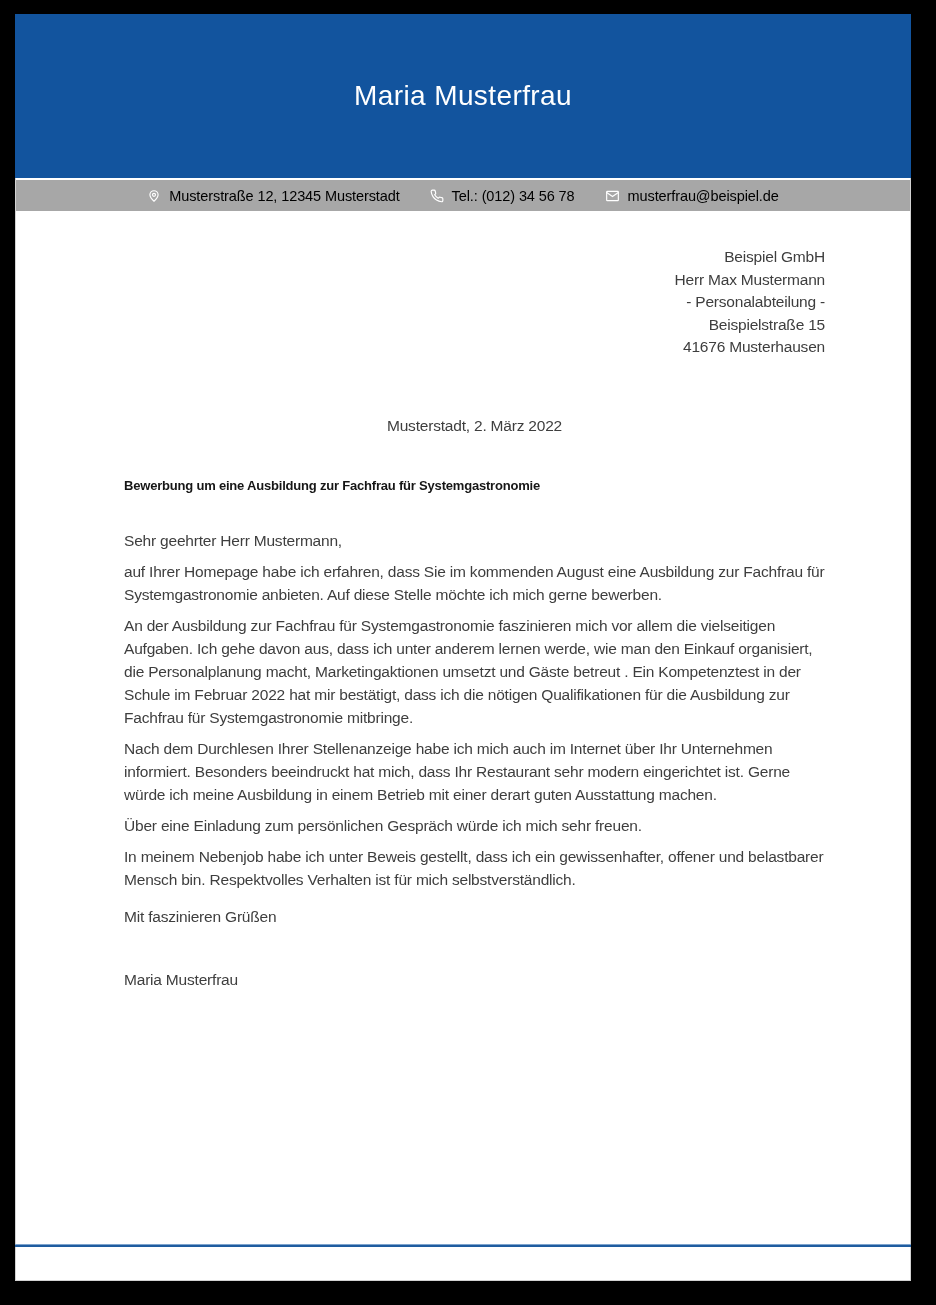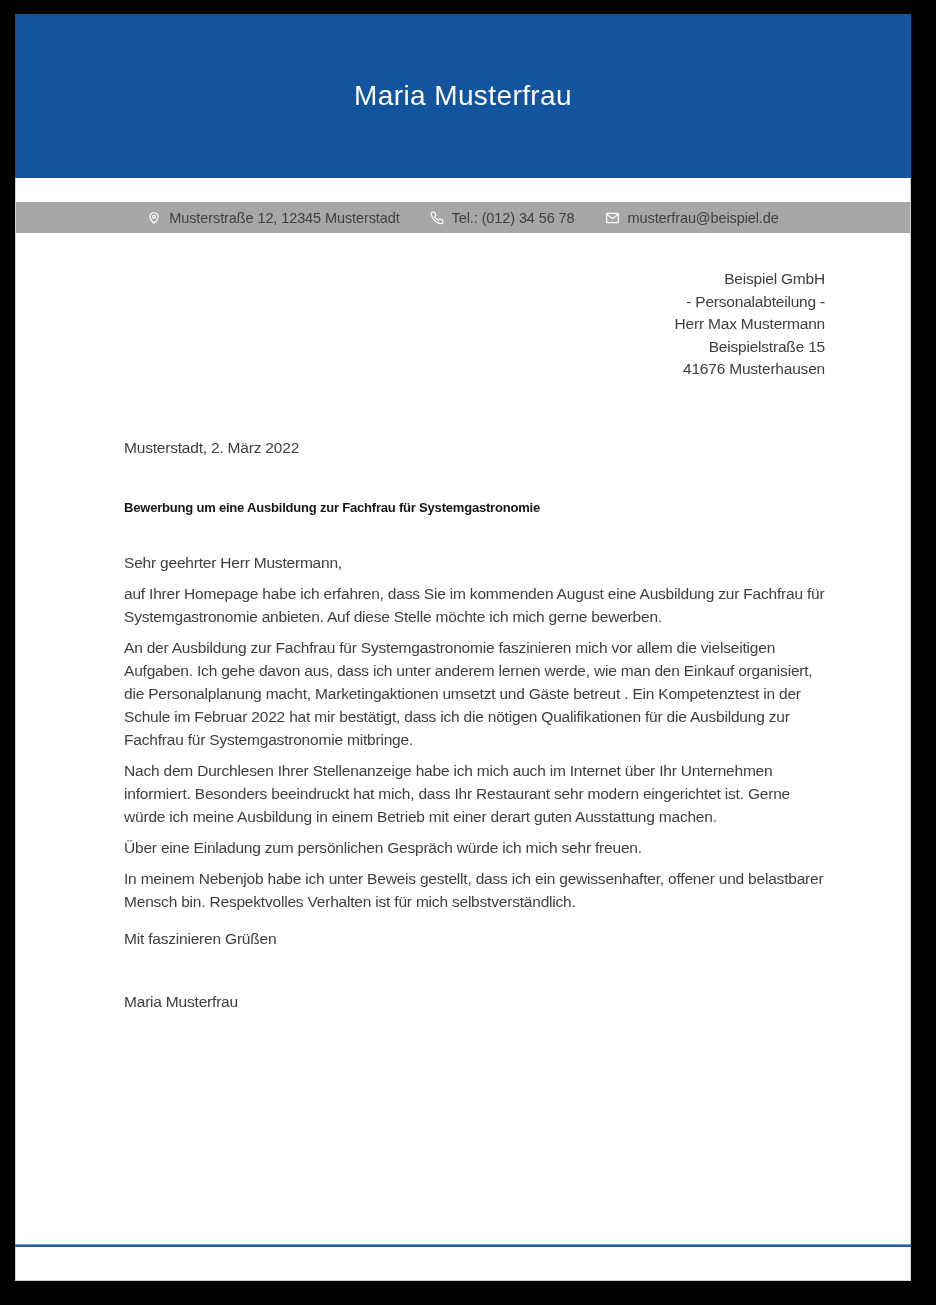--- a/index.html
+++ b/index.html
@@ -27,41 +27,41 @@
     background: var(--header-blue, #12549E);
     display: flex; align-items: center; justify-content: center;
   }
   .sender-name {
     color: #ffffff;
     font-size: 28px;
     font-weight: 400;
     letter-spacing: 0.4px;
   }
   .contact-bar {
-    margin-top: 24px;
+    margin-top: 2px;
     height: 31px;
     background: var(--contact-bar-gray, #A7A7A7);
     display: flex; align-items: center; justify-content: center;
     gap: 30px;
-    color: #404040;
+    color: #000000;
     font-size: 14.5px;
     letter-spacing: -0.1px;
   }
   .contact-item { display: flex; align-items: center; gap: 8px; }
   .contact-item svg { display: block; }
   .content {
     padding: 0 85px 0 108px;
     color: var(--body-text, #3E3E3E);
     font-size: 15.5px;
     line-height: 23px;
     letter-spacing: -0.2px;
   }
   .recipient { margin-top: 35px; line-height: 22.5px; }
   .recipient div { white-space: nowrap; text-align: right; }
-  .date-line { margin-top: 55px; text-align: left; }
+  .date-line { margin-top: 55px; text-align: center; }
   .subject-line {
     margin-top: 37px;
     font-size: 13px;
     font-weight: 700;
     color: #161616;
     letter-spacing: -0.2px;
   }
   .salutation { margin-top: 32px; }
   .body-par { margin-top: 8px; }
   .closing { margin-top: 14px; }
@@ -110,22 +110,22 @@
               <path d="M2 6l10 7L22 6"></path>
             </svg>
         </span>
         <span>musterfrau@beispiel.de</span>
       </div>
     </div>
 
     <div class="content">
       <div class="recipient">
         <div>Beispiel GmbH</div>
+        <div>Herr Max Mustermann</div>
         <div>- Personalabteilung -</div>
-        <div>Herr Max Mustermann</div>
         <div>Beispielstraße 15</div>
         <div>41676 Musterhausen</div>
       </div>
 
       <div class="date-line">Musterstadt, 2. März 2022</div>
 
       <div class="subject-line">Bewerbung um eine Ausbildung zur Fachfrau für Systemgastronomie</div>
 
       <div class="salutation">Sehr geehrter Herr Mustermann,</div>
 

